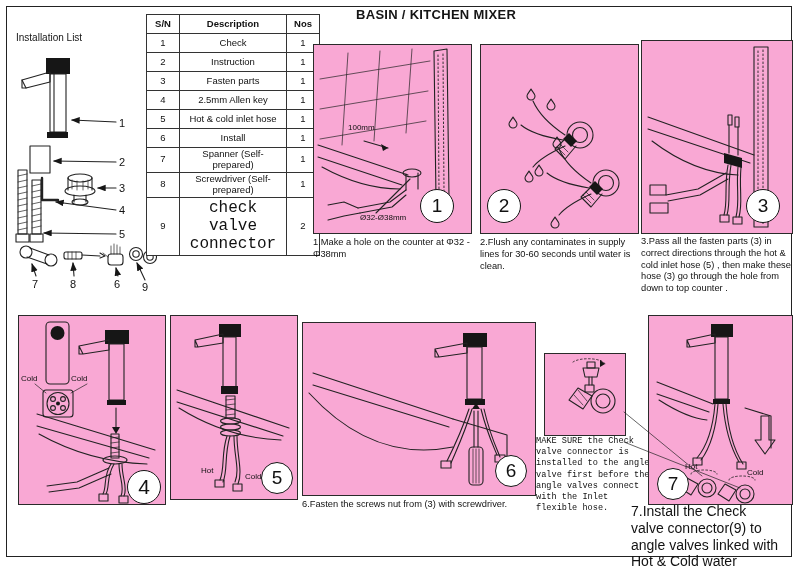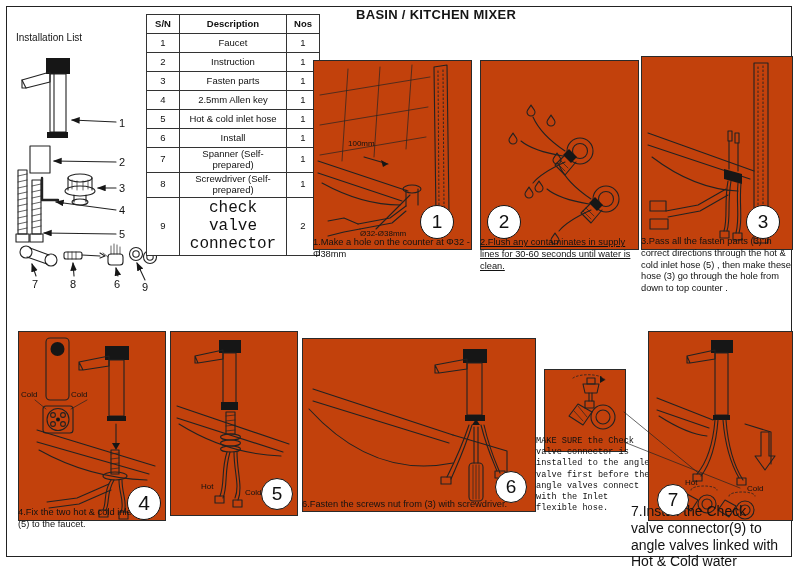--- a/index.html
+++ b/index.html
@@ -11,21 +11,21 @@
   .sheet-title{position:absolute;left:356px;top:7px;font-size:13px;font-weight:bold;letter-spacing:.3px;}
   
   .parts-table{position:absolute;left:146px;top:14px;border-collapse:collapse;font-size:9.5px;
                text-align:center;color:#111;background:#fff;}
   .parts-table th,.parts-table td{border:1px solid #333;padding:1px 3px;line-height:1.15;}
   .parts-table th{font-weight:bold;height:16px;margin-left:48px;}
   .parts-table td{height:16px;}
   .c-sn{width:26px;}  .c-desc{width:100px;} .c-nos{width:26px;}
   .parts-table tbody tr:last-child td.c-desc{font-family:"Liberation Mono","DejaVu Sans Mono",monospace;font-size:16px;height:30px;}
   
-  .panel{position:absolute;border:1.5px solid #2a2a2a;background:#c2410c;margin-top:16px;}
+  .panel{position:absolute;border:1.5px solid #2a2a2a;background:#f9a8d4;}
   .panel svg{position:absolute;left:0;top:0;overflow:visible;}
   .cap{position:absolute;font-size:9.3px;line-height:1.27;color:#121212;}
   .lbl{position:absolute;font-size:8px;color:#111;white-space:nowrap;}
   .circle-num{position:absolute;border:1.6px solid #161616;border-radius:50%;background:#fff;
               display:flex;align-items:center;justify-content:center;font-size:19px;color:#111;z-index:3;}
   .note{position:absolute;font-family:"Liberation Mono","DejaVu Sans Mono",monospace;
         font-size:8.6px;line-height:1.3;color:#111;}
   
   svg .ln{fill:none;stroke:#222;stroke-width:1.1;stroke-linejoin:round;stroke-linecap:round;}
   svg .th{stroke-width:.7;}
@@ -126,21 +126,21 @@
     <thead>
       <tr>
         <th class="c-sn">S/N</th>
         <th class="c-desc">Description</th>
         <th class="c-nos">Nos</th>
       </tr>
     </thead>
     <tbody>
       <tr>
           <td class="c-sn">1</td>
-          <td class="c-desc">Faucet</td>
+          <td class="c-desc">Check</td>
           <td class="c-nos">1</td>
         </tr>
       <tr>
           <td class="c-sn">2</td>
           <td class="c-desc">Instruction</td>
           <td class="c-nos">1</td>
         </tr>
       <tr>
           <td class="c-sn">3</td>
           <td class="c-desc">Fasten parts</td>
@@ -231,21 +231,21 @@
           <polygon class="fl" points="88,88 96,96 90,102 82,94"></polygon>
           <path d="M84 90 Q60 74 52 56 M82 95 Q52 90 40 80 M84 101 Q60 112 52 122"></path>
         </g>
         <use href="#drop" transform="translate(46,44)"></use>
         <use href="#drop" transform="translate(28,72)"></use>
         <use href="#drop" transform="translate(44,124)"></use>
       </g>
     </svg>
     <div class="circle-num" style="left:6px;top:144px;width:32px;height:32px;">2</div>
   </div>
-  <div class="cap" style="left:480px;top:237px;width:158px;text-decoration:underline;">2.Flush any contaminates in supply lines for 30-60 seconds until water is clean.</div>
+  <div class="cap" style="left:480px;top:237px;width:158px;">2.Flush any contaminates in supply lines for 30-60 seconds until water is clean.</div>
 
   <div class="panel" style="left:641px;top:40px;width:150px;height:192px;">
     <svg width="150" height="192" viewBox="0 0 150 192">
       <g class="ln">
         <rect x="112" y="6" width="14" height="180"></rect>
         <path class="dsh" d="M116 10 L116 182 M121 9 L121 183"></path>
         <path d="M6 76 L112 114 M6 88 L108 122"></path>
         <path d="M10 100 Q52 132 96 134"></path>
         <rect x="86" y="74" width="4" height="10"></rect>
           <rect x="93" y="76" width="4" height="10"></rect>
@@ -296,21 +296,20 @@
         <path d="M100 148 C100 162 106 170 102 180 M103 148 C103 162 109 172 105 180"></path>
         <rect x="80" y="178" width="9" height="7"></rect>
           <rect x="100" y="180" width="9" height="7"></rect>
         <path d="M90 152 L58 166 L28 170 M92 158 L60 172 L30 176"></path>
       </g>
     </svg>
     <span class="lbl" style="left:2px;top:58px;">Cold</span>
     <span class="lbl" style="left:52px;top:58px;">Cold</span>
     <div class="circle-num" style="left:108px;top:154px;width:32px;height:32px;font-size:21px;">4</div>
   </div>
-  <div class="cap" style="left:18px;top:507px;width:152px;">4.Fix the two hot &amp; cold inlet hose (5) to the faucet.</div>
 
   <div class="panel" style="left:170px;top:315px;width:126px;height:183px;">
     <svg width="126" height="183" viewBox="0 0 126 183">
       <g class="ln">
         <rect x="48" y="8" width="22" height="13" class="fl"></rect>
         <rect x="52" y="21" width="13" height="52"></rect>
         <path d="M24 24 L52 18 L52 27 L27 31 Z M24 24 L24 31 L27 31"></path>
         <rect x="50" y="70" width="17" height="8" class="fl"></rect>
         <path d="M6 74 L118 112 M6 86 L112 120"></path>
         <path d="M8 92 Q56 122 110 124"></path>

